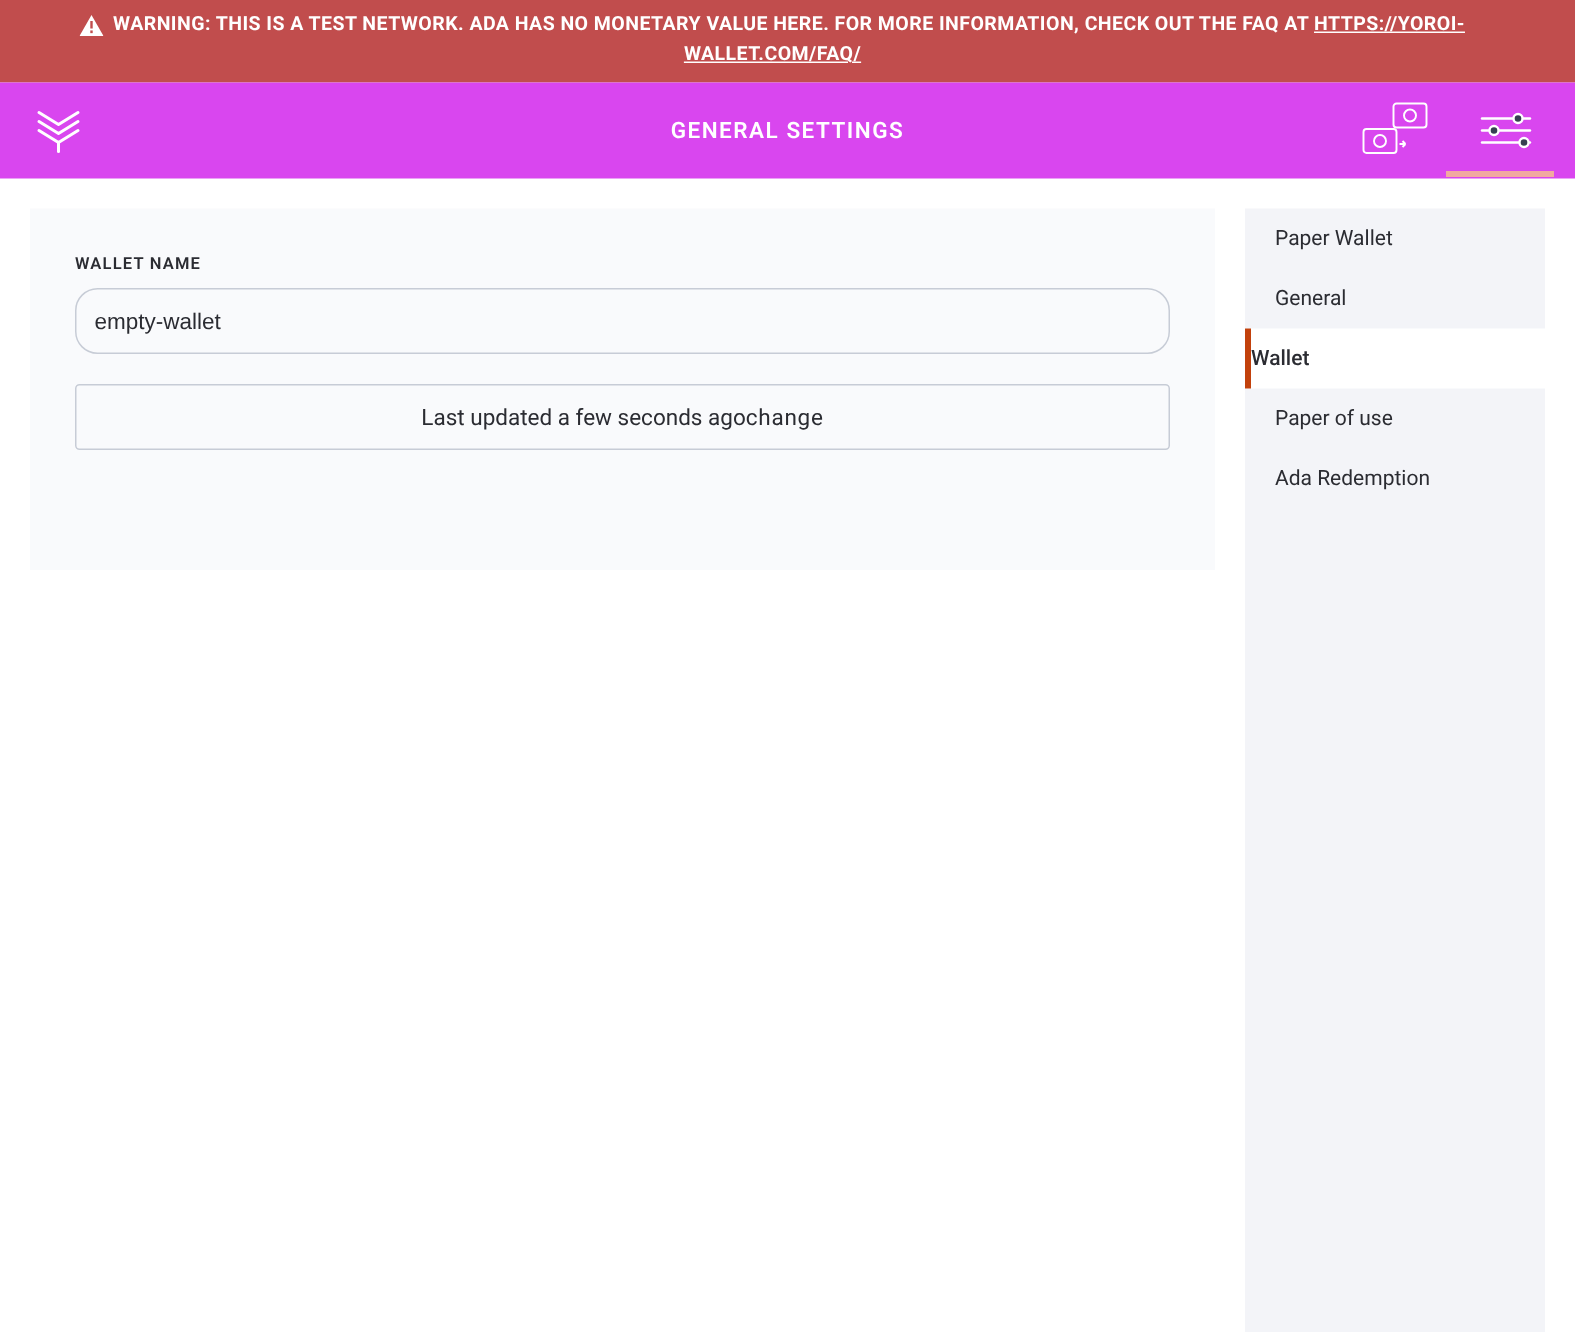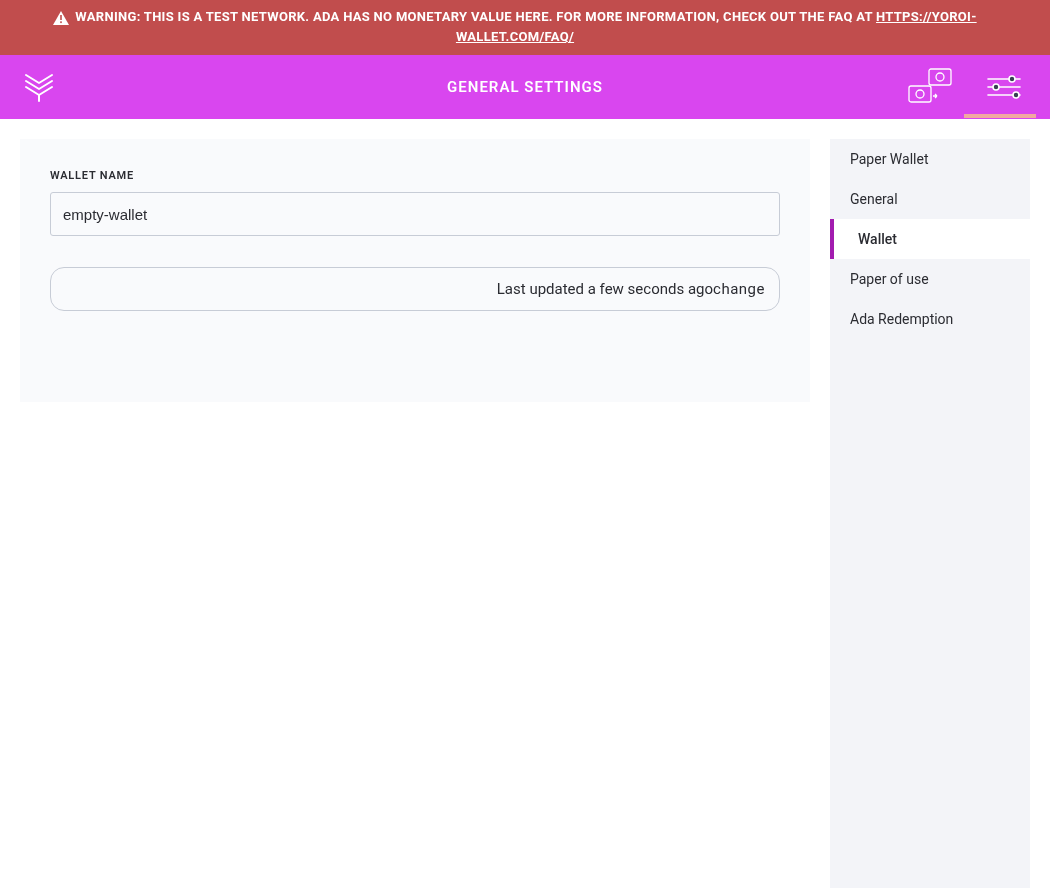--- a/index.html
+++ b/index.html
@@ -90,49 +90,49 @@
     gap: 20px;
     height: calc(888px - 50px - 64px);
   }
 
   .panel {
     background: #f9fafc;
     flex: 1;
     padding: 30px 30px 60px 30px;
   }
 
-  .field-block { margin-bottom: 31px; }
+  .field-block { margin-bottom: 20px; }
   .field-label {
     font-size: 11px;
     letter-spacing: 0.8px;
     color: #2b2c32;
     font-weight: 600;
     margin-bottom: 10px;
   }
   .text-input {
+    width: 100%;
+    border: 1px solid #c7ccd6;
+    border-radius: 15px;
+    background: #f9fafc;
+    height: 44px;
+    padding: 0 12px;
+    font-size: 15px;
+    color: #2b2c32;
+    outline: none;
+  }
+  .readonly-row {
     width: 100%;
     border: 1px solid #c7ccd6;
     border-radius: 3px;
     background: #f9fafc;
     height: 44px;
-    padding: 0 12px;
-    font-size: 15px;
-    color: #2b2c32;
-    outline: none;
-  }
-  .readonly-row {
-    width: 100%;
-    border: 1px solid #c7ccd6;
-    border-radius: 14px;
-    background: #f9fafc;
-    height: 44px;
     padding: 0 14px;
     display: flex;
     align-items: center;
-    justify-content: flex-end;
+    justify-content: center;
     font-size: 15px;
     color: #2b2c32;
   }
   .readonly-row .change-link {
     color: #2b2c32;
     font-size: 15px;
     cursor: pointer;
     letter-spacing: 0.5px;
   }
 
@@ -146,22 +146,22 @@
     height: 40px;
     display: flex;
     align-items: center;
     padding: 0 20px;
     font-size: 14px;
     color: #2b2c32;
     cursor: pointer;
   }
   .sidenav .nav-item.active {
     background: #ffffff;
-    border-left: 4px solid #a21caf;
-    padding-left: 24px;
+    border-left: 4px solid #c2410c;
+    padding-left: 0;
     font-weight: 500;
   }
 
   svg { display: block; }
 </style>
 </head>
 <body>
 
 <div class="warning-banner">
   <span class="warn-icon">

